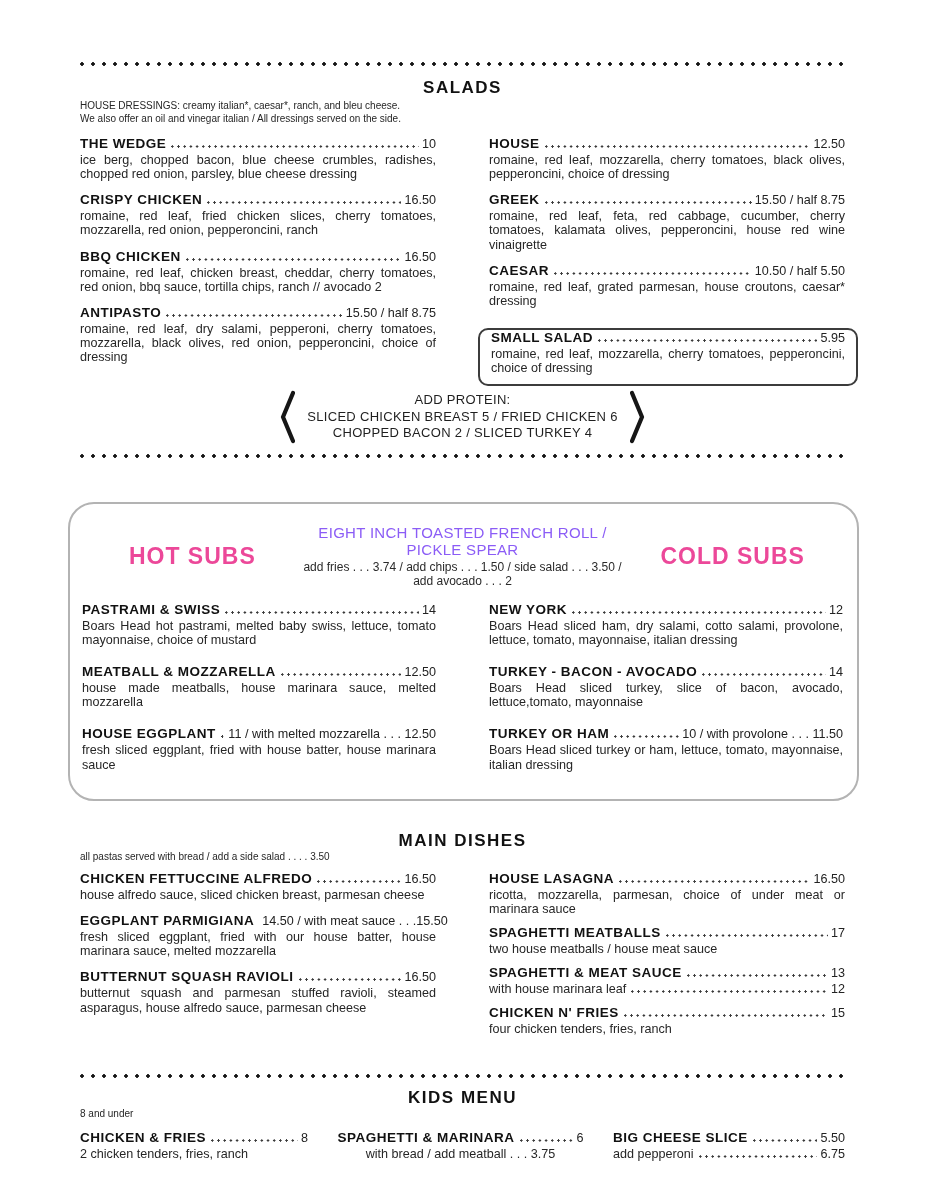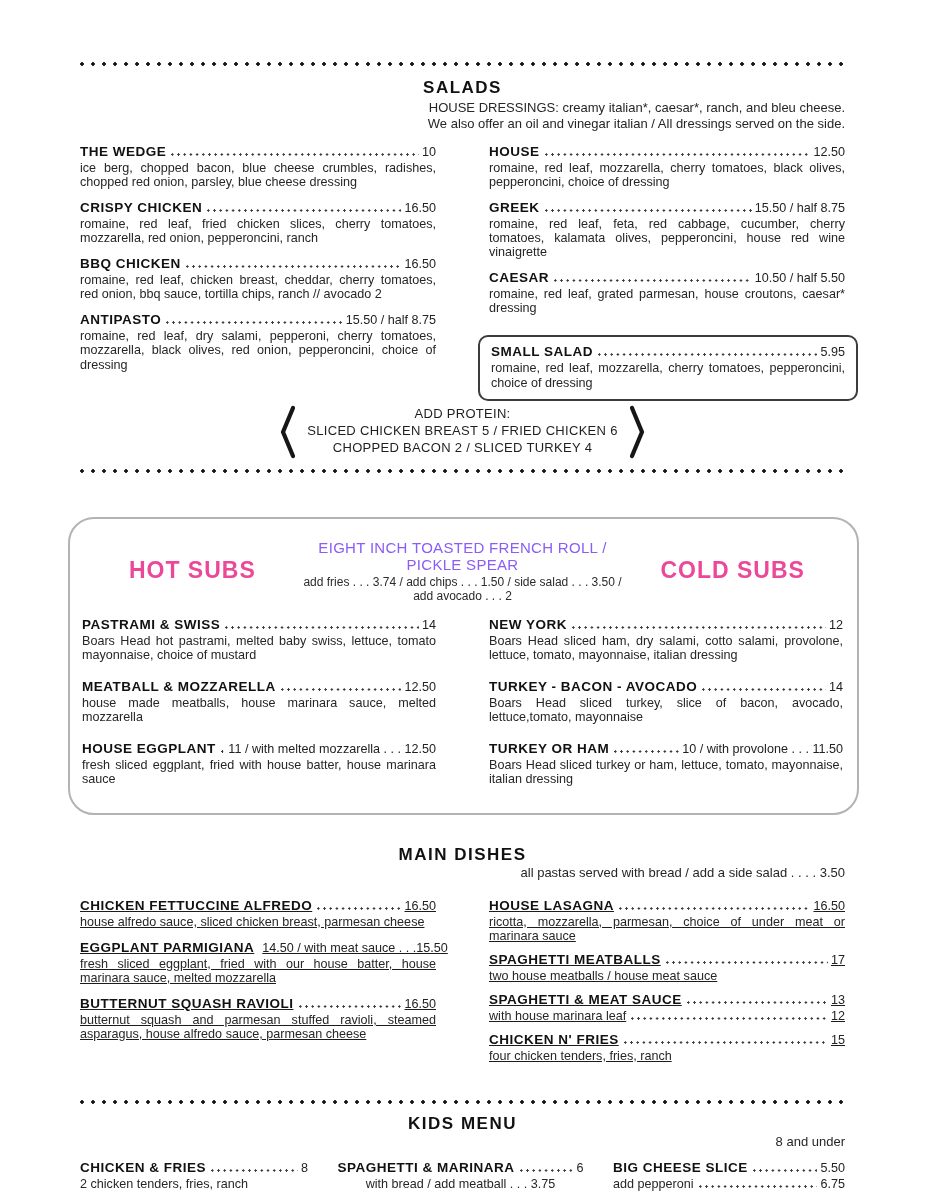--- a/index.html
+++ b/index.html
@@ -7,55 +7,55 @@
   body { font-family:"Liberation Sans", sans-serif; color:#1c1c1c; }
   .page { width:927px; height:1200px; margin:0 auto; background:#fff; padding:0 82px 0 80px; overflow:hidden; position:relative; }
 
   
   .rule { height:4px; background-image: radial-gradient(circle at 2px 2px, #151515 1.55px, transparent 1.8px); background-size:11px 4px; background-repeat:repeat-x; }
   .rule1 { margin-top:62px; }
   .rule2 { margin-top:10px; }
   .rule3 { margin-top:28px; }
 
   .sec-title { text-align:center; font-weight:bold; font-size:17px; letter-spacing:1.5px; color:#111; }
-  .sec-sub { text-align:right; font-size:13px; line-height:1.26; color:#262626; }
+  .sec-sub { text-align:left; font-size:10px; line-height:1.26; color:#262626; }
 
   .cols { display:flex; gap:53px; }
   .col { width:356px; }
 
   
   .mi { margin-bottom:11px; }
   .mi-row { display:flex; align-items:flex-end; }
   .mi-name { font-size:13.5px; font-weight:bold; letter-spacing:0.5px; color:#111; white-space:nowrap; }
   .lead { flex:1; height:3px; margin:0 3px 3px 5px; background-image: radial-gradient(circle at 1.3px 1.5px, #3a3a3a 1.05px, transparent 1.25px); background-size:6.2px 3px; background-repeat:repeat-x; }
   .mi-price { font-size:12.6px; color:#222; white-space:nowrap; }
   .mi-desc { font-size:12.6px; line-height:1.12; color:#262626; margin-top:2px; text-align:justify; }
   .mi-subrow { display:flex; align-items:flex-end; font-size:12.6px; color:#262626; margin-top:2px; }
 
   
-  .boxed { border:2px solid #3c3c3c; border-radius:10px; padding:7px 11px 9px; margin:20px -13px 0 -11px; }
+  .boxed { border:2px solid #3c3c3c; border-radius:10px; padding:0 11px 9px; margin:20px -13px 0 -11px; }
 
   
   .add-protein { display:flex; justify-content:center; align-items:center; gap:12px; margin-top:4px; }
   .ap-text { text-align:center; font-size:13px; line-height:1.3; letter-spacing:0.3px; color:#1f1f1f; }
   .bracket { display:block; }
 
   
   .subs-box { margin:44px -14px 0 -12px; border:2px solid #b3b3b3; border-radius:26px; padding:20px 14px 10px 12px; }
   .subs-head { display:flex; align-items:center; }
   .subs-title { font-weight:bold; font-size:23px; letter-spacing:1px; color:#ec4899; width:29%; text-align:center; }
   .subs-center { flex:1; text-align:center; }
   .subs-c1 { font-size:15px; letter-spacing:0.3px; color:#8b5cf6; }
   .subs-c2 { font-size:12px; color:#2a2a2a; margin-top:2px; }
   .subs-cols { margin-top:14px; }
   .subs-box .mi { margin-bottom:17px; }
 
   
   .main-head { margin-top:30px; }
-  .main-cols { margin-top:16px;text-decoration:underline; }
+  .main-cols { margin-top:8px; }
   .main-cols .col-r .mi { margin-bottom:9px; }
 
   
   .kids-head { margin-top:10px; }
   .kids-row { display:flex; justify-content:space-between; margin-top:10px; }
   .kid-col-1 { width:228px; }
   .kid-col-2 { width:246px; }
   .kid-col-3 { width:232px; }
   .kid-center { text-align:center; }
 </style>

